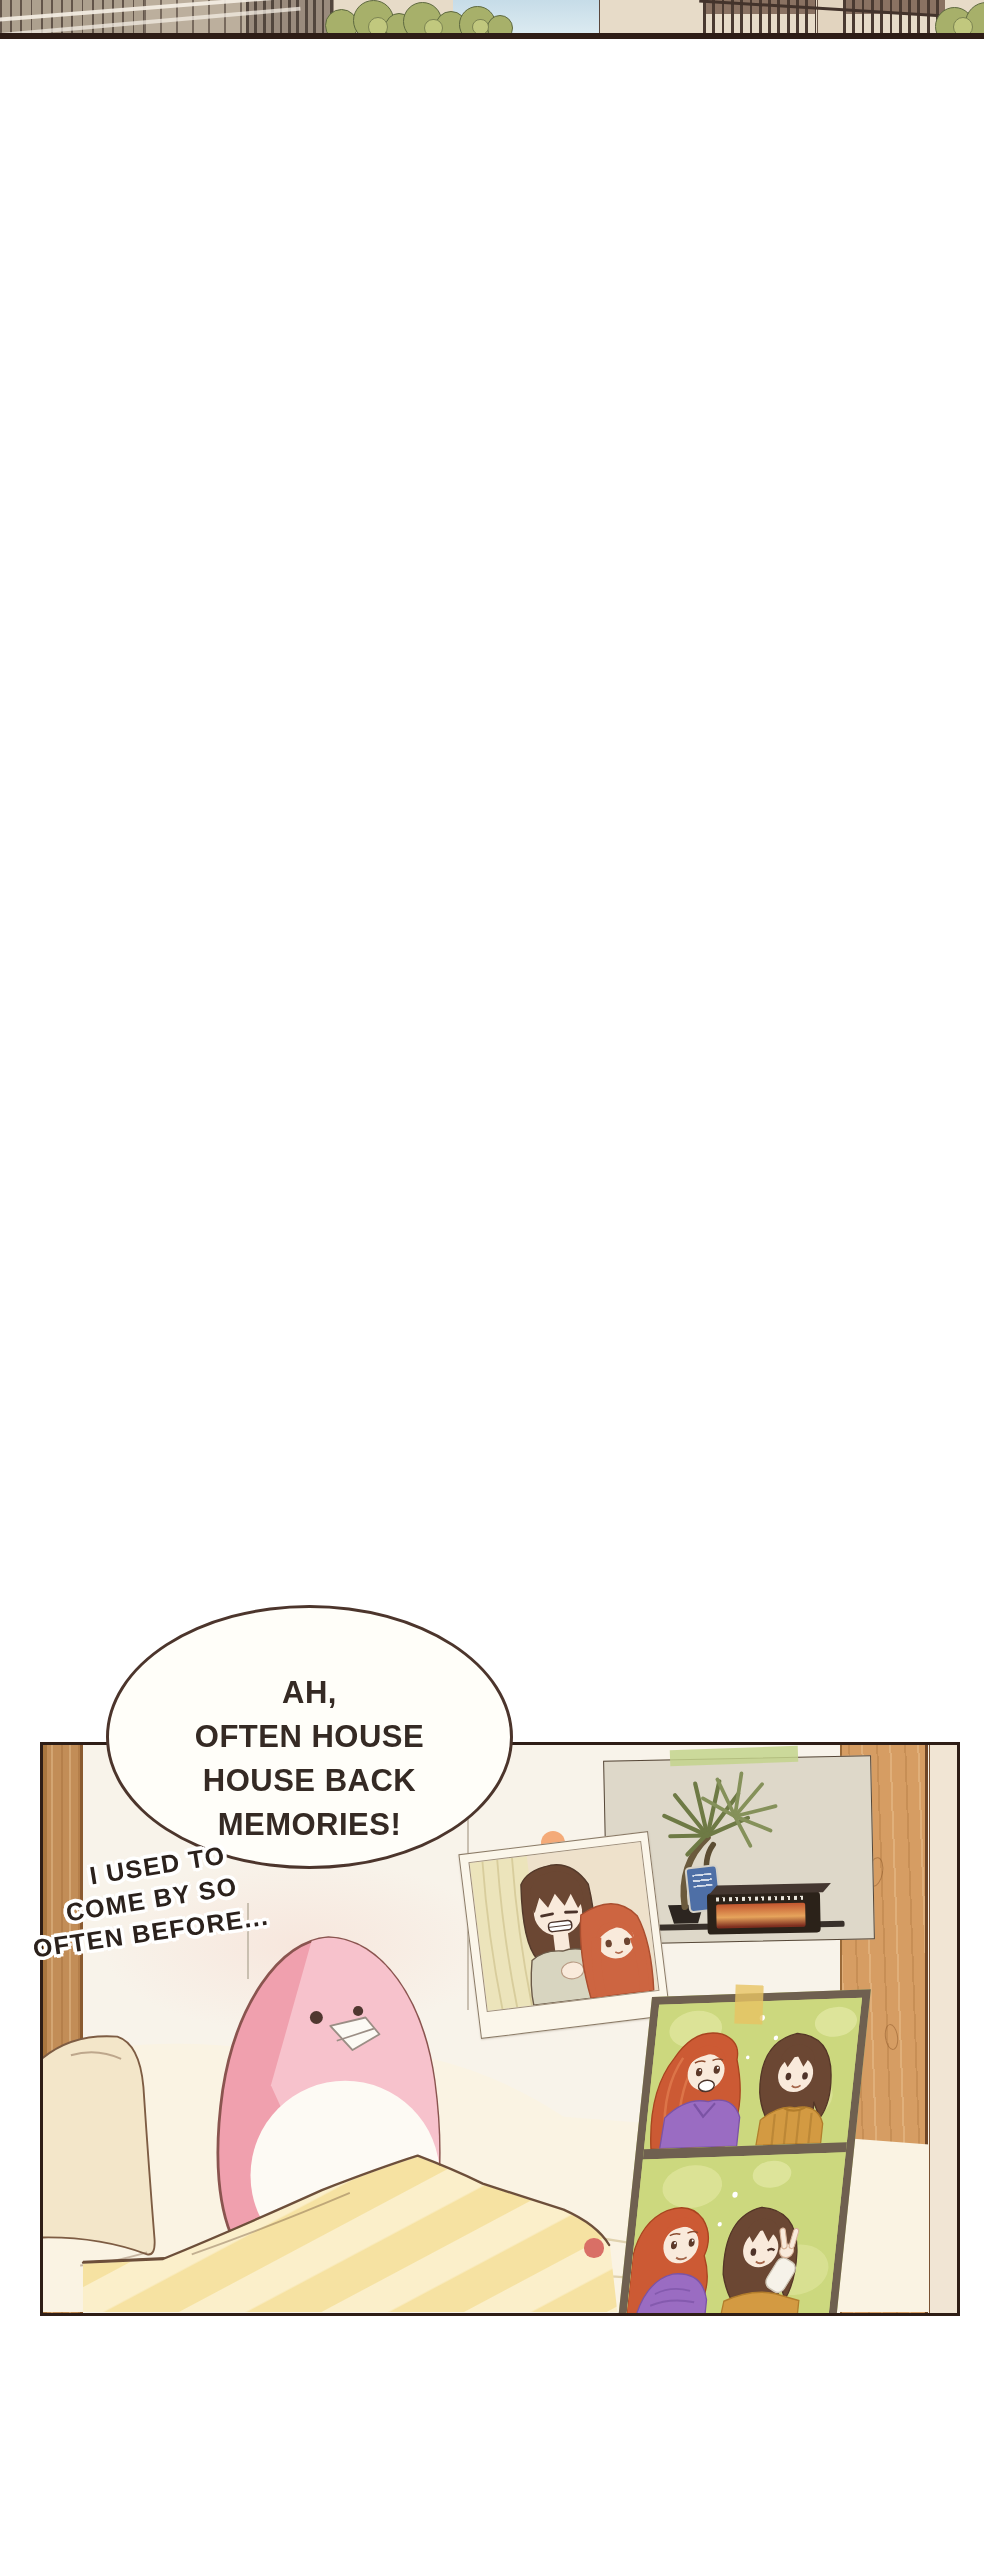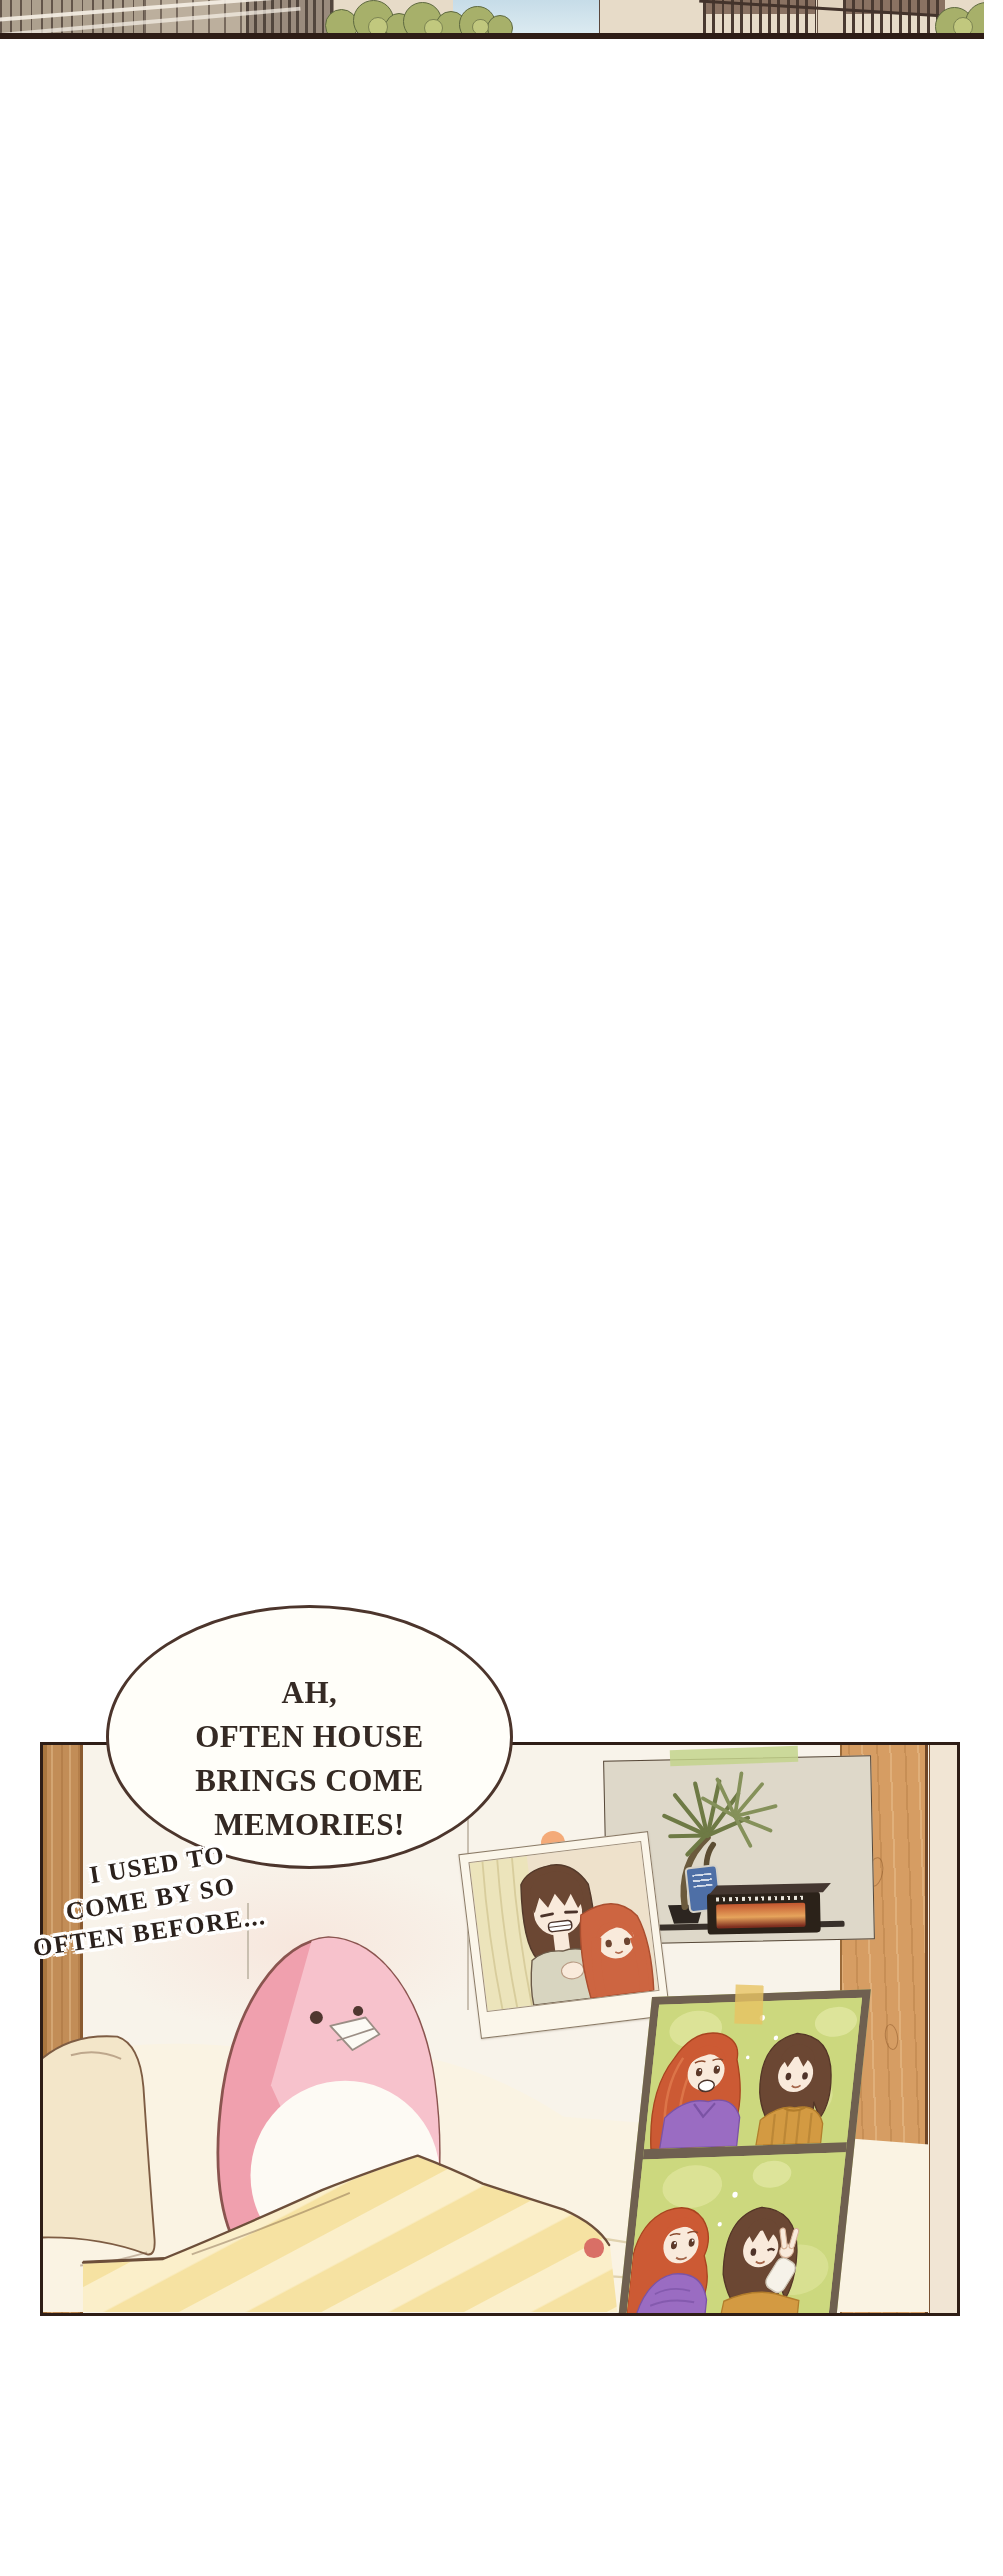--- a/index.html
+++ b/index.html
@@ -1,17 +1,17 @@
 <!DOCTYPE html>
 <html style="--page-bg: #ffffff; --ink: #2e1d16; --bubble-line: #4c352c; --text-dark: #352a24; --wood-left: #c28d57; --wood-right: #d69d63; --wall: #f8f3ea; --wall-pale: #f1e5d4; --poster-bg: #ded8c9; --poster-line: #564738; --plant-green: #6e7a45; --plant-light: #85915a; --radio-dark: #2b2219; --screen-orange: #e6a45c; --screen-red: #c2562f; --phone-blue: #4e6fa6; --photo-paper: #fbf6ea; --photo-bg: #eee1cb; --strip-border: #6f6050; --strip-bg: #ccd87e; --tape-green: #c3d38c; --tape-yellow: #e7c363; --dot-orange: #f3a26c; --dot-pink: #d96f66; --bird-pink: #f0a0ae; --bird-light: #f7c2cc; --bird-belly: #fdfaf4; --hair-brown: #6b4733; --hair-red: #cc5a34; --skin: #f9eadb; --sweater-purple: #9a6cc2; --sweater-mustard: #d39a42; --pillow: #f3e6c9; --blanket-a: #f6e2a2; --blanket-b: #fbefca; --blanket-line: #6d4f3a; --sky: #c6dce8; --bush: #a7b06a; --bush-line: #5e6940; --building: #ada08e; --rail-dark: #4a3a31; --beige-wall: #e7dbc8;font-size:15px"><head>
 <meta charset="utf-8">
 <style>
   html,body{margin:0;padding:0;}
   body{font-family:"Liberation Sans",sans-serif;background:#fff;}
-  .page{position:relative;width:984px;height:2576px;background:var(--page-bg);overflow:hidden;font-family:Liberation Serif, serif;}
+  .page{position:relative;width:984px;height:2576px;background:var(--page-bg);overflow:hidden;}
   .abs{position:absolute;}
 
   
   .topstrip{position:absolute;left:0;top:0;width:1004px;height:39px;overflow:hidden;background:var(--beige-wall);}
   .ts{position:absolute;top:0;height:34px;}
   .b-a{left:0;width:144px;background:repeating-linear-gradient(90deg,rgba(90,76,66,.9) 0 1.9px,transparent 1.9px 10.2px),var(--building);}
   .b-b{left:144px;width:102px;background:repeating-linear-gradient(90deg,rgba(90,76,66,.7) 0 1.9px,transparent 1.9px 16px),#bcaf9d;}
   .b-c{left:246px;width:88px;background:repeating-linear-gradient(90deg,rgba(70,58,50,.85) 0 2.8px,transparent 2.8px 8.4px),#9a8b7d;}
   .w-m{left:335px;width:119px;background:var(--beige-wall);}
   .sky{left:453px;width:156px;background:linear-gradient(180deg,var(--sky),#dcebf1);}
@@ -300,21 +300,21 @@
       <path d="M43 277 L129 273 Q200 244 300 199 Q362 175 403 162 Q440 176 473 192 Q522 208 560 220 Q596 236 609 258" fill="none" stroke="var(--blanket-line)" stroke-width="2.5" stroke-linecap="round"></path>
       <path d="M43 276 L131 272" stroke="var(--blanket-line)" stroke-width="2.2"></path>
       <path d="M160 268 Q240 240 330 202" stroke="rgba(109,79,58,.4)" stroke-width="2" fill="none"></path>
     </svg>
   </div>
 
   <div class="bubble">
     <div class="bubble-text">
       <div>AH,</div>
       <div>OFTEN HOUSE</div>
-      <div>BRINGS COME</div>
+      <div>HOUSE BACK</div>
       <div>MEMORIES!</div>
     </div>
   </div>
 
   <div class="caption cap1">I USED TO</div>
   <div class="caption cap2">COME BY SO</div>
   <div class="caption cap3">OFTEN BEFORE...</div>
 
 </div>
 

